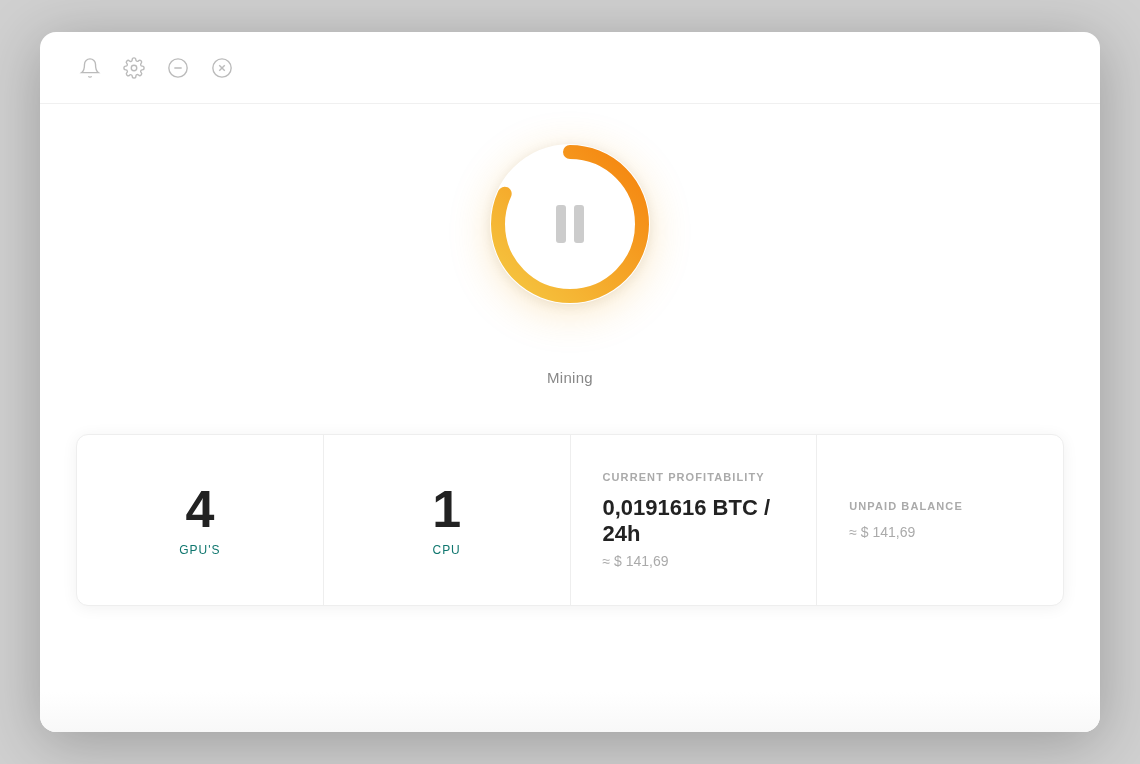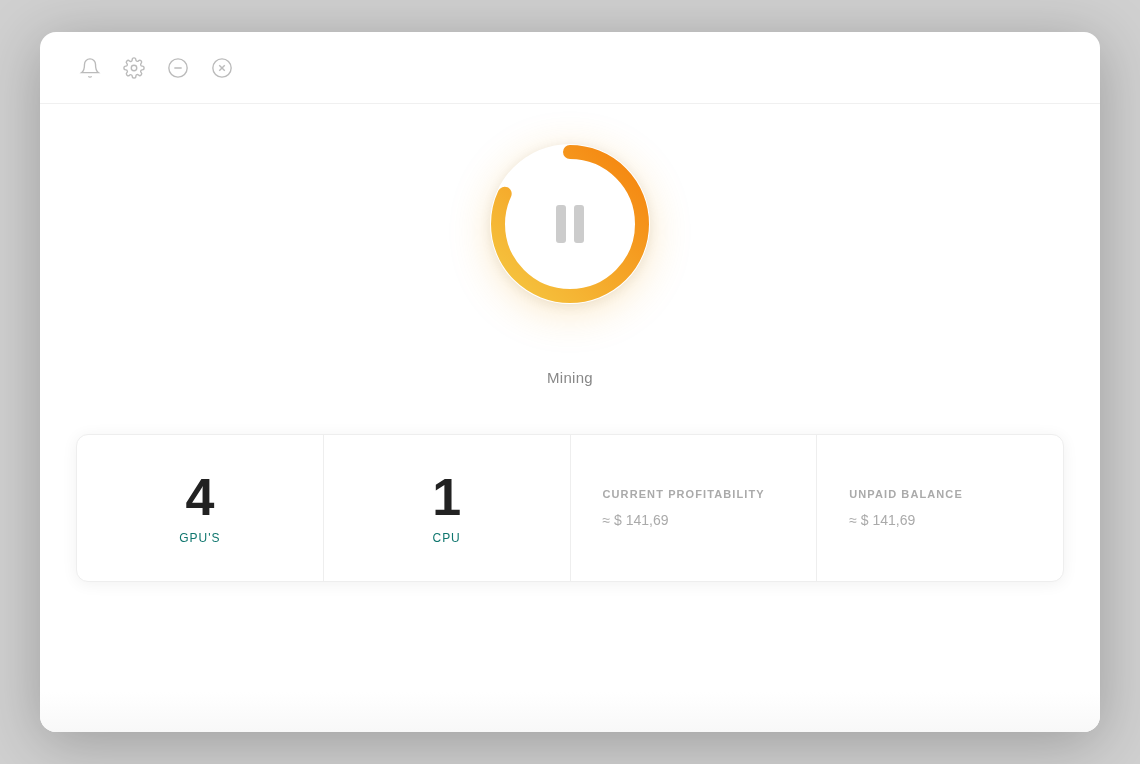--- a/index.html
+++ b/index.html
@@ -291,20 +291,21 @@
         <div class="stat-label">GPU'S</div>
       </div>
 
       <div class="stat-card">
         <div class="stat-value">1</div>
         <div class="stat-label">CPU</div>
       </div>
 
       <div class="stat-card profitability">
         <div class="stat-card-title">CURRENT PROFITABILITY</div>
+        <div class="stat-btc-value">0,0191616 BTC / 24h</div>
         <div class="stat-usd-value">≈ $ 141,69</div>
       </div>
 
       <div class="stat-card unpaid">
         <div class="stat-card-title">UNPAID BALANCE</div>
         <div class="stat-usd-value">≈ $ 141,69</div>
       </div>
 
     </div>
 

